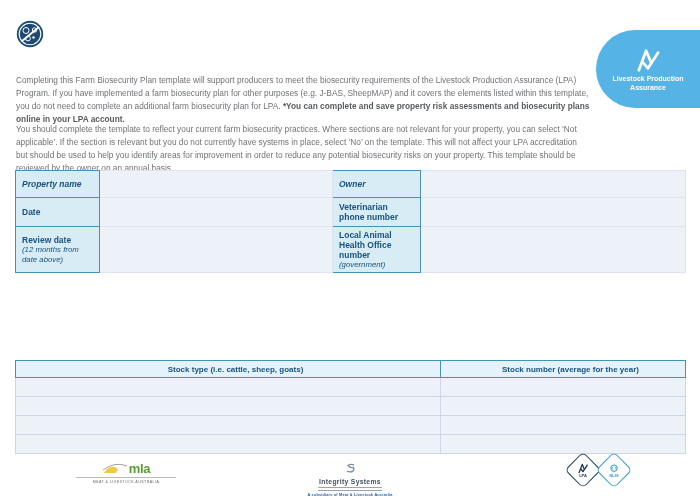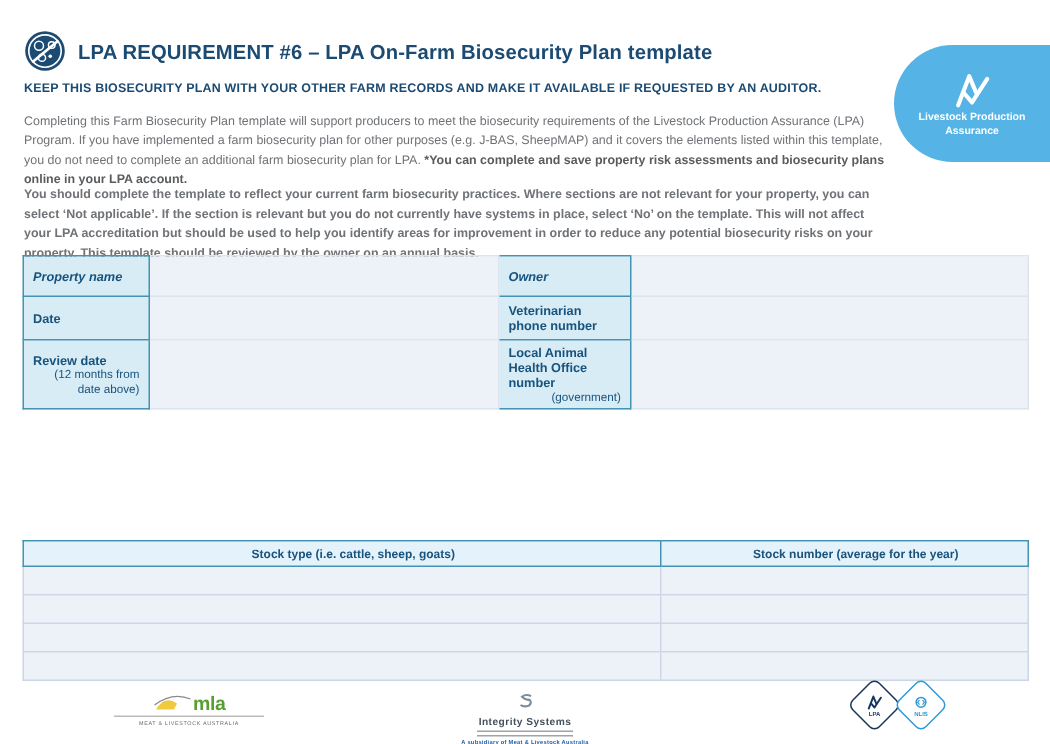--- a/index.html
+++ b/index.html
@@ -27,35 +27,35 @@
     display:flex; flex-direction:column; align-items:center; justify-content:center;
   }
   .lpa-badge svg { margin-top:2px; }
   .lpa-badge .bt { font-size:7px; font-weight:700; color:#ffffff; text-align:center; line-height:8.5px; margin-top:3px; }
 
   
   .intro1, .intro2 {
     position:absolute; left:16px; width:574px; font-size:8.3px; line-height:13px; color:#6f7276;
   }
   .intro1 { top:74px; }
-  .intro2 { top:123px;font-weight:bold; }
+  .intro2 { top:123px; }
   .intro1 b { color:#595c5f; }
 
   
   table { border-collapse:collapse; table-layout:fixed; }
   .prop-table { position:absolute; left:15px; top:170px; width:670px; }
   .prop-table tr.r123 { height:27px;font-style:italic; }
   .prop-table tr.r4 { height:29px; }
   .prop-table tr.r5 { height:34px; }
   .prop-table tr.r6 { height:26px; }
   td.flabel {
     background:#d8ecf6; border:1.6px solid #4493b2; color:#18537e;
     font-weight:700; font-size:8.5px; line-height:1.18; padding:3px 6px; vertical-align:middle;
   }
-  td.flabel .sub { display:block; font-weight:400; font-size:7.8px;text-align:right; }
+  td.flabel .sub { display:block; font-weight:400; font-style:italic; font-size:7.8px; }
   td.fvalue { background:#edf1f8; border:1px solid #dde4f0; }
   td.hotline {
     background:#1b4f7e; border:1.6px solid #1b4f7e; color:#ffffff;
     text-align:center; vertical-align:middle;
   }
   .hotline .l1 { font-size:8.5px; font-weight:700; line-height:11px; }
   .hotline .l2 { font-size:12.5px; font-weight:700; letter-spacing:.6px; line-height:13px; }
 
   
   .stock-bar {
@@ -104,22 +104,20 @@
     <svg width="28" height="28" viewBox="0 0 28 28">
       <circle cx="14" cy="14" r="13.2" fill="#1b4a73"></circle>
       <circle cx="14" cy="14" r="10.8" fill="none" stroke="#ffffff" stroke-width="1.1"></circle>
       <circle cx="10" cy="10.5" r="3" fill="none" stroke="#ffffff" stroke-width="1"></circle>
       <circle cx="18.5" cy="10" r="2.2" fill="none" stroke="#ffffff" stroke-width="1"></circle>
       <circle cx="12" cy="18.5" r="2.4" fill="none" stroke="#ffffff" stroke-width="1"></circle>
       <circle cx="17.5" cy="17.5" r="1.2" fill="#ffffff"></circle>
       <line x1="5.5" y1="21.5" x2="23" y2="7" stroke="#ffffff" stroke-width="1.8"></line>
     </svg>
   </span>
-  <div class="doc-title">LPA REQUIREMENT #6 – LPA On-Farm Biosecurity Plan template</div>
-  <div class="keep-line">KEEP THIS BIOSECURITY PLAN WITH YOUR OTHER FARM RECORDS AND MAKE IT AVAILABLE IF REQUESTED BY AN AUDITOR.</div>
 
   <div class="lpa-badge">
     <svg width="26" height="24" viewBox="0 0 28 26">
       <path d="M4 24 L12 3 L17 15" fill="none" stroke="#ffffff" stroke-width="3" stroke-linecap="round" stroke-linejoin="round"></path>
       <path d="M8 15 L14 22 L25 5" fill="none" stroke="#ffffff" stroke-width="3" stroke-linecap="round" stroke-linejoin="round"></path>
     </svg>
     <div class="bt">
       <span>Livestock Production</span><br>
       <span>Assurance</span>
     </div>

